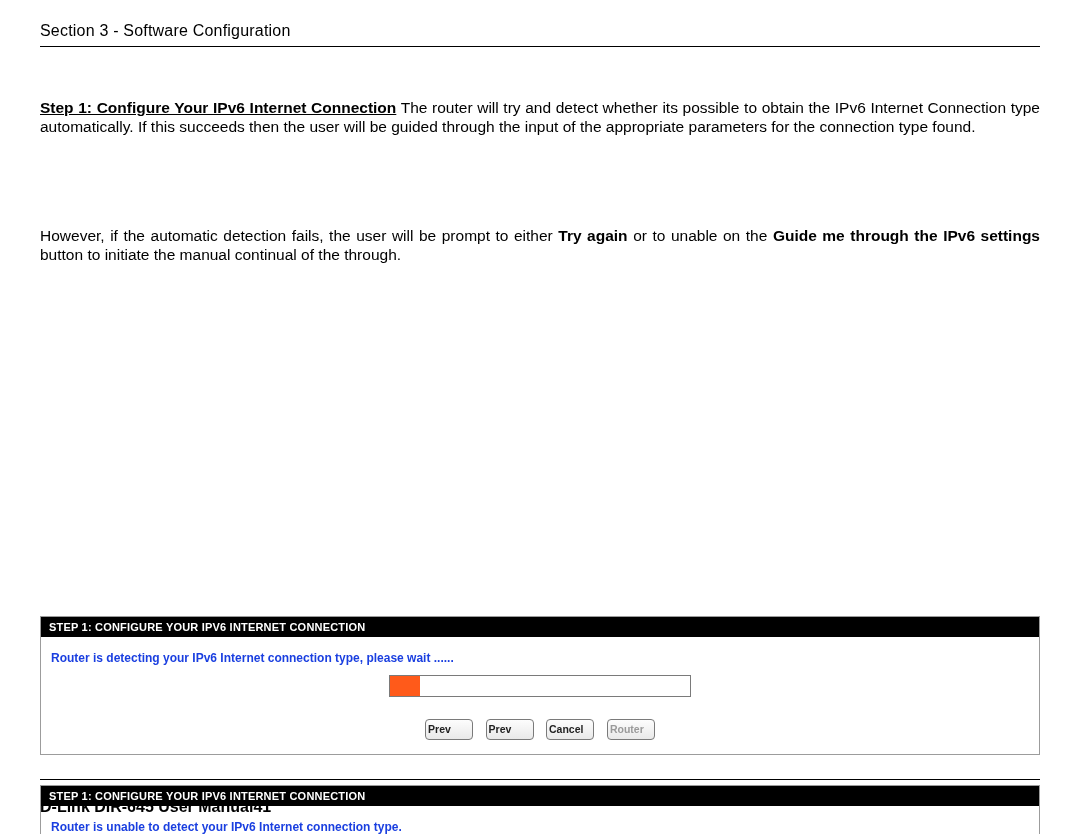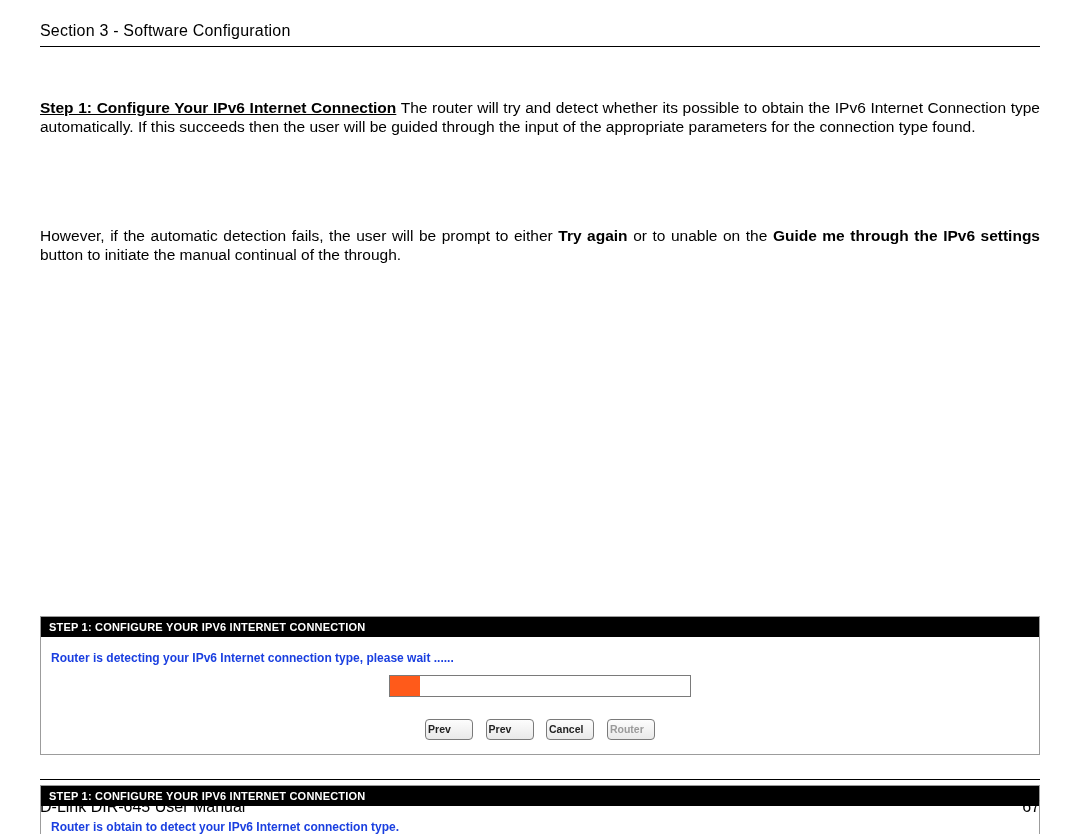--- a/index.html
+++ b/index.html
@@ -122,23 +122,24 @@
 
   .footer {
     position: absolute;
     left: 40px;
     right: 40px;
     bottom: 18px;
   }
   .footer-line {
     border-top: 1.5px solid #000;
     display: flex;
-    justify-content: space-between;
+    justify-content: flex-start;
     font-size: 16px;
     padding-top: 18px;
+    font-weight: bold;
   }
 </style>
 </head>
 <body>
 
 <div class="page">
 
   <div class="section-header">Section 3 - Software Configuration</div>
 
   <div class="content">
@@ -167,27 +168,27 @@
             <span class="router-btn">Prev</span>
             <span class="router-btn">Cancel</span>
             <span class="router-btn disabled">Router</span>
           </div>
         </div>
       </div>
 
       <div class="wizard-box">
         <div class="wizard-hdr">STEP 1: CONFIGURE YOUR IPV6 INTERNET CONNECTION</div>
         <div class="wizard-body">
-          <div class="status-text">Router is obtain to detect your IPv6 Internet connection type.</div>
+          <div class="status-text">Router is unable to detect your IPv6 Internet connection type.</div>
         </div>
       </div>
 
     </div>
   </div>
 
   <div class="footer">
     <div class="footer-line">
       <span>D-Link DIR-645 User Manual</span>
-      <span>67</span>
+      <span>41</span>
     </div>
   </div>
 
 </div>
 
 </body></html>

